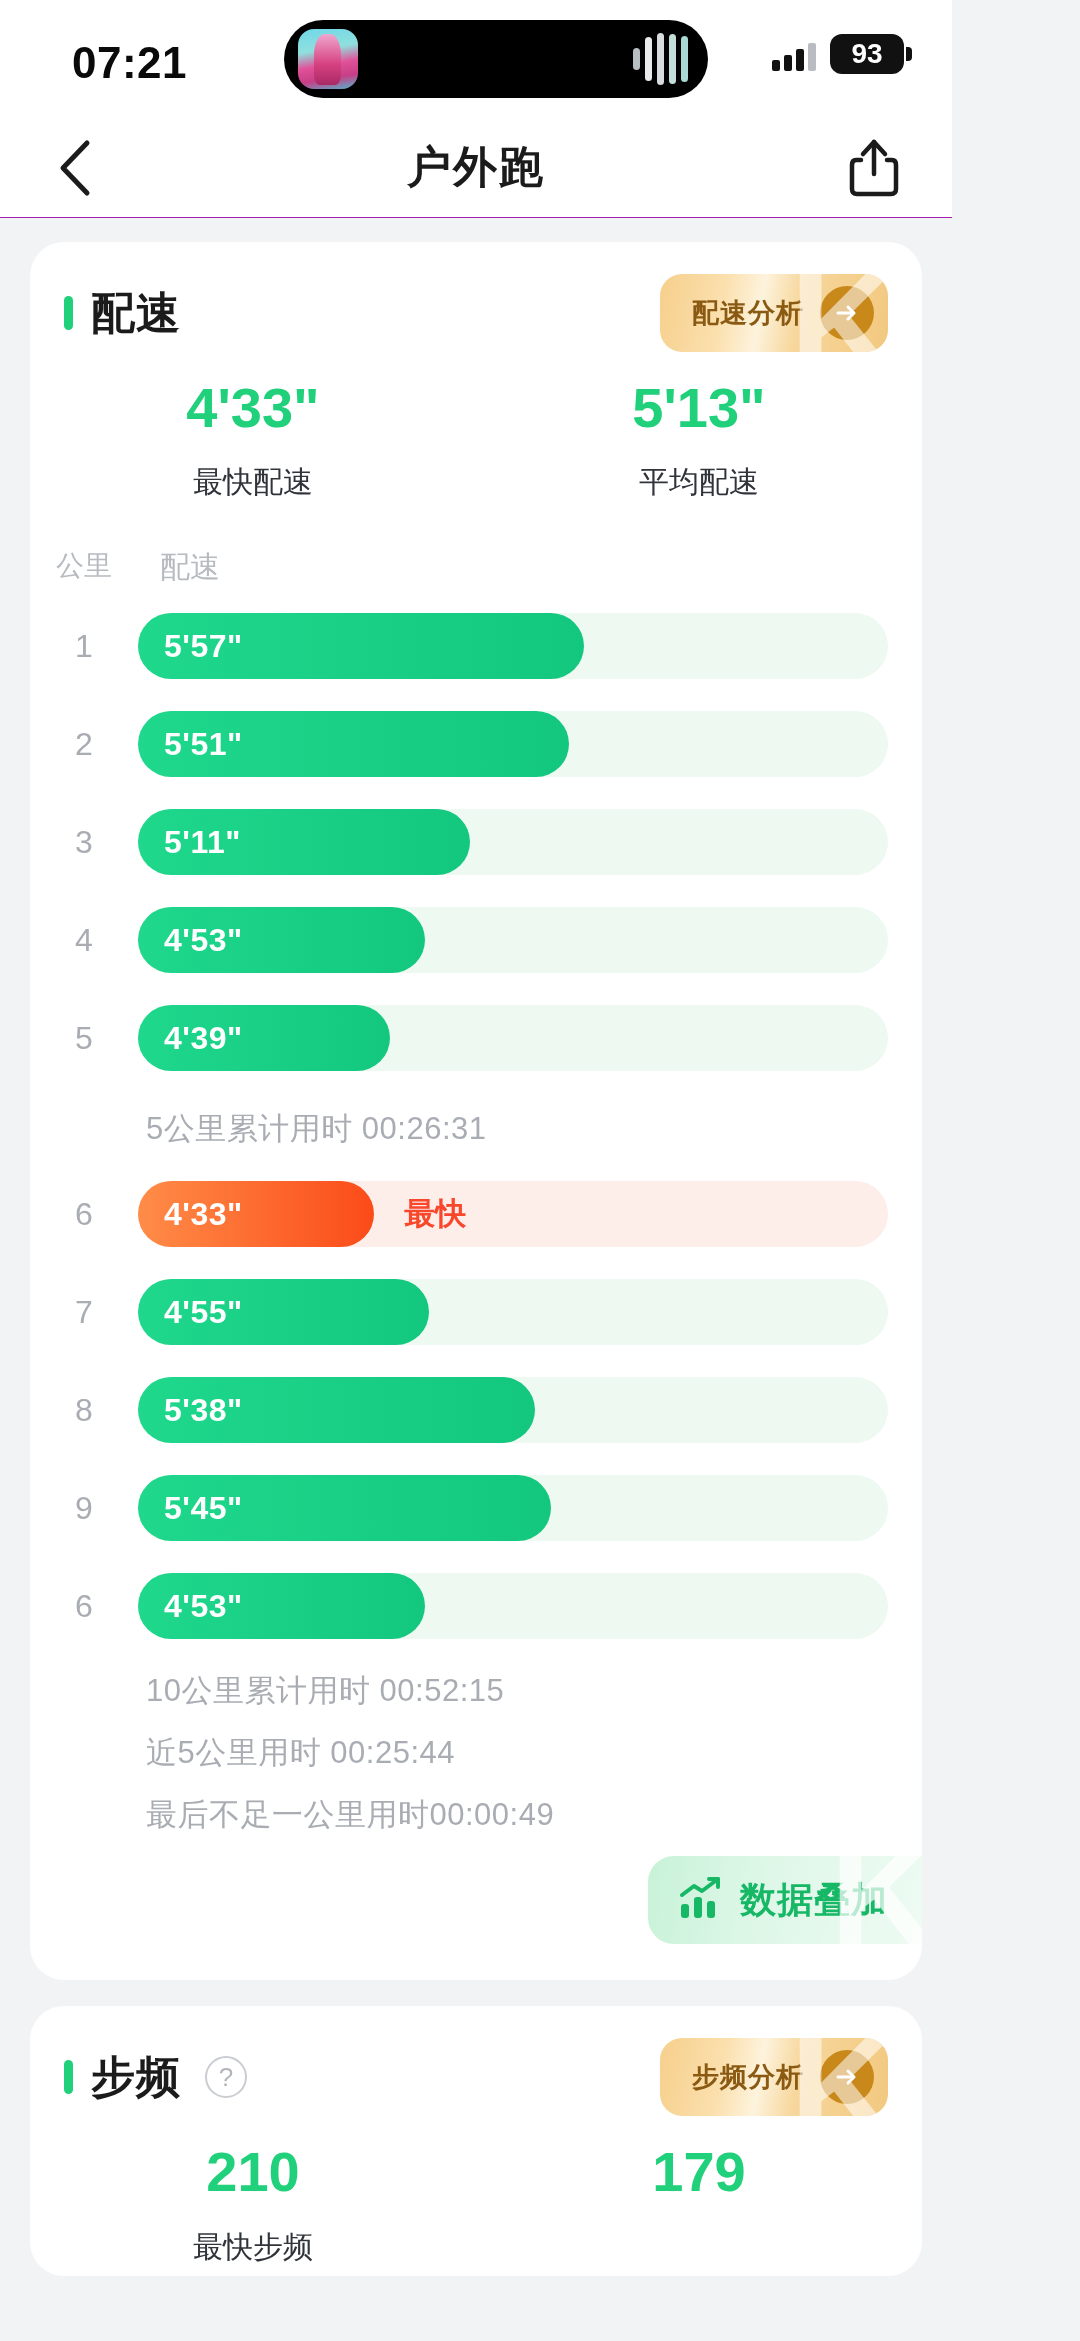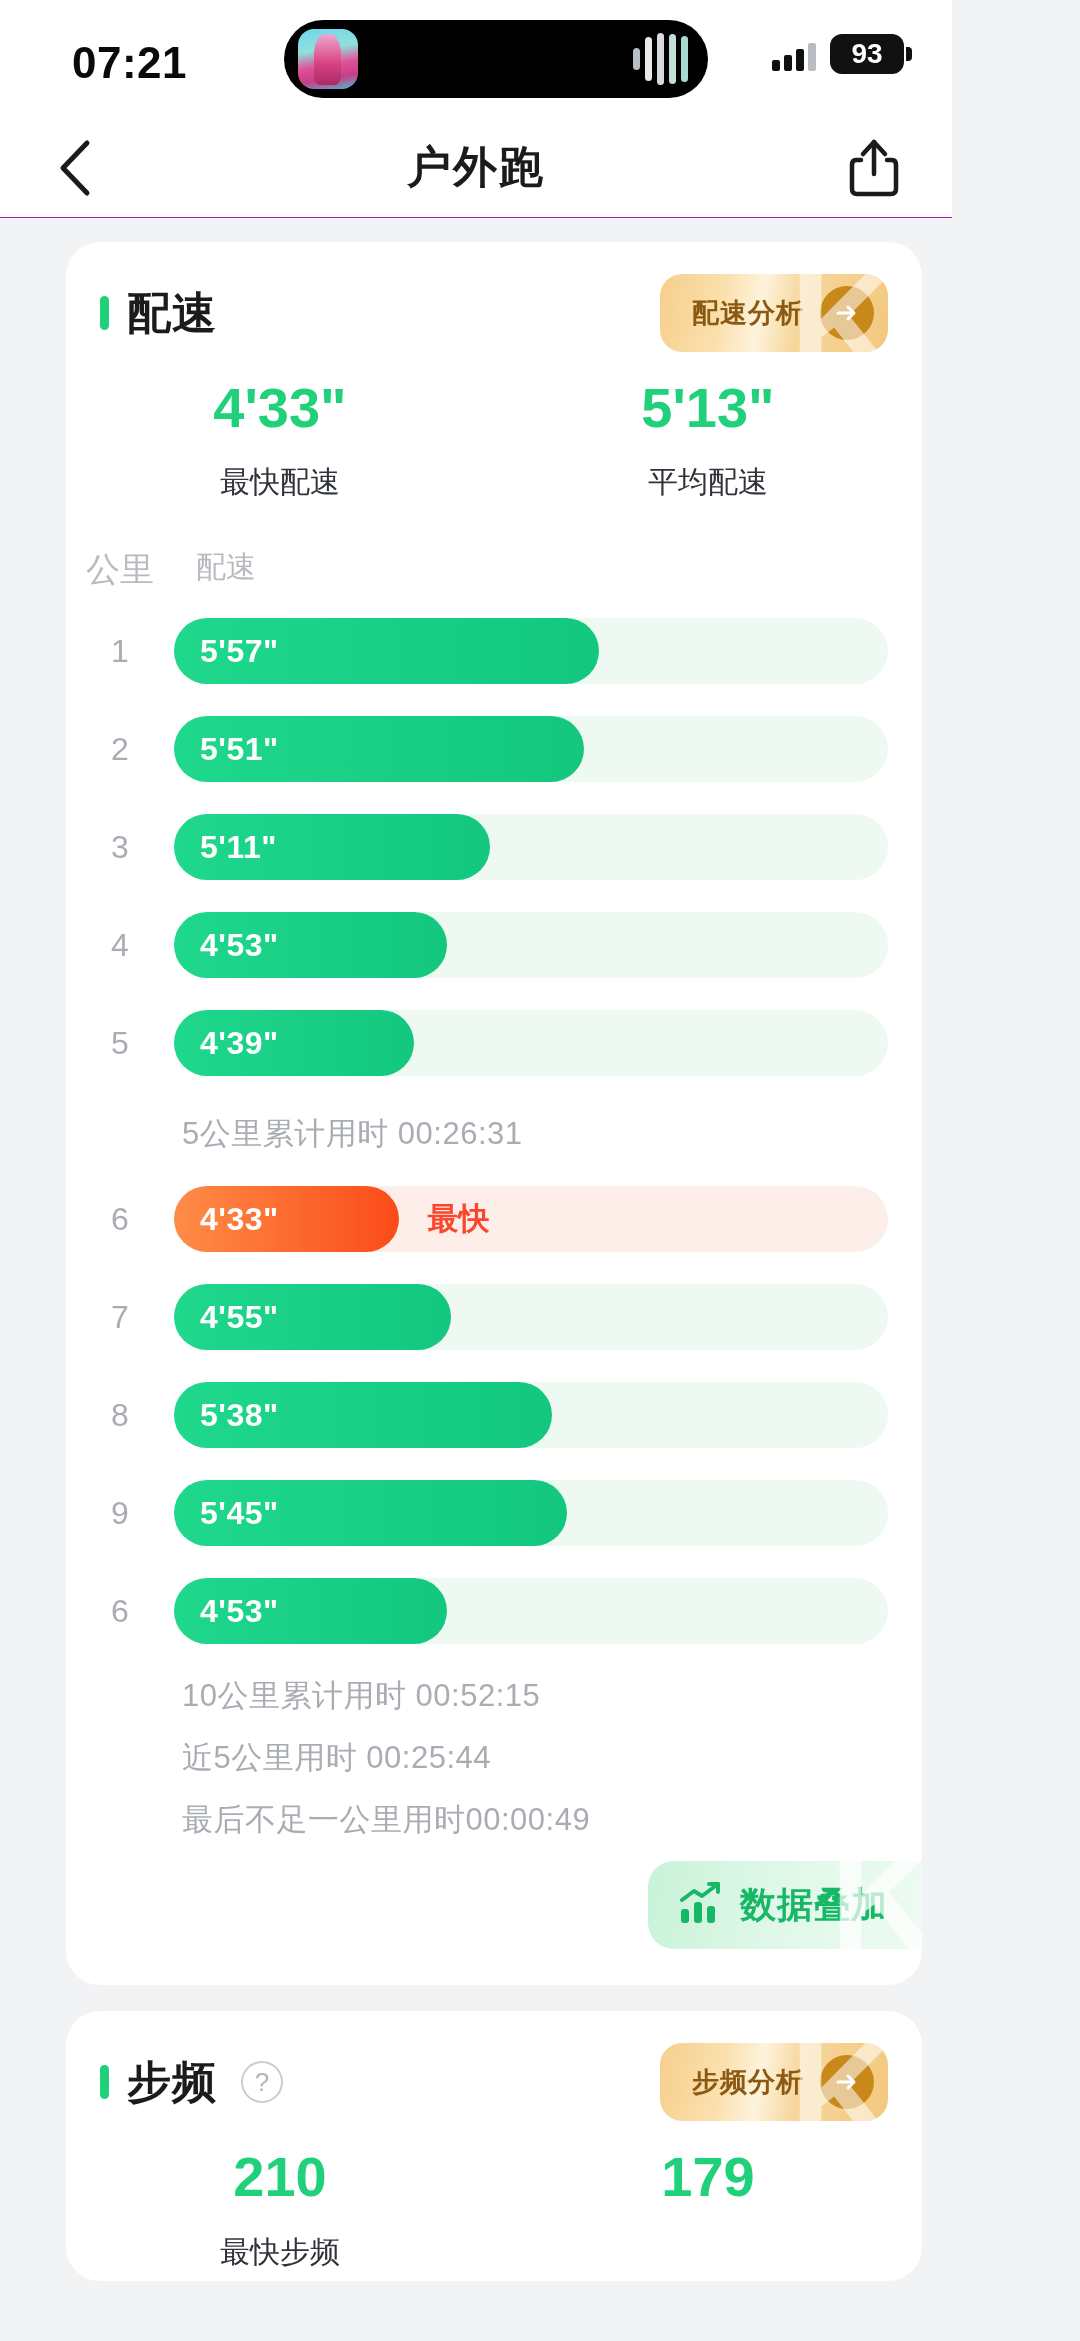--- a/index.html
+++ b/index.html
@@ -77,21 +77,21 @@
     position:absolute; left:44px; top:50%; transform:translateY(-50%);
     width:60px; height:60px; display:flex; align-items:center; justify-content:center;
   }
   .nav-title { font-size:44px; font-weight:600; color:#1b1b1b; letter-spacing:2px; }
   .nav-share {
     position:absolute; right:50px; top:50%; transform:translateY(-50%);
     width:56px; height:62px; display:flex; align-items:center; justify-content:center;
   }
 
   
-  .content { padding:24px 30px 0 30px;margin-left:36px; }
+  .content { padding:24px 30px 0 30px; }
 
   .card {
     background:#fff; border-radius:34px;
     padding:34px 0 0 0; position:relative; overflow:hidden;
     margin-bottom:26px;
   }
 
   .card-head {
     display:flex; align-items:center; justify-content:space-between;
     padding:0 34px 0 34px; height:74px;
@@ -124,21 +124,21 @@
   .stats { display:flex; padding:26px 0 8px 0; }
   .stat { flex:1; text-align:center; }
   .stat-val {
     font-size:56px; font-weight:700; color:#21d07a;
     letter-spacing:0px; line-height:1.15;
   }
   .stat-label { font-size:30px; color:#30343a; margin-top:22px; }
 
   
   .col-head { display:flex; padding:36px 0 10px 0; }
-  .col-km { width:108px; text-align:center; font-size:34px; color:#b7bbc0; }
+  .col-km { width:108px; text-align:center; font-size:28px; color:#b7bbc0; }
   .col-pace { font-size:30px; color:#b7bbc0; margin-left:22px; }
 
   
   .rows { padding:4px 34px 0 0; }
   .bar-row { display:flex; align-items:center; height:88px; margin-bottom:10px; }
   .row-idx {
     width:108px; text-align:center; font-size:32px; color:#a9adb3; flex:none;
   }
   .track {
     position:relative; height:66px; border-radius:33px;

